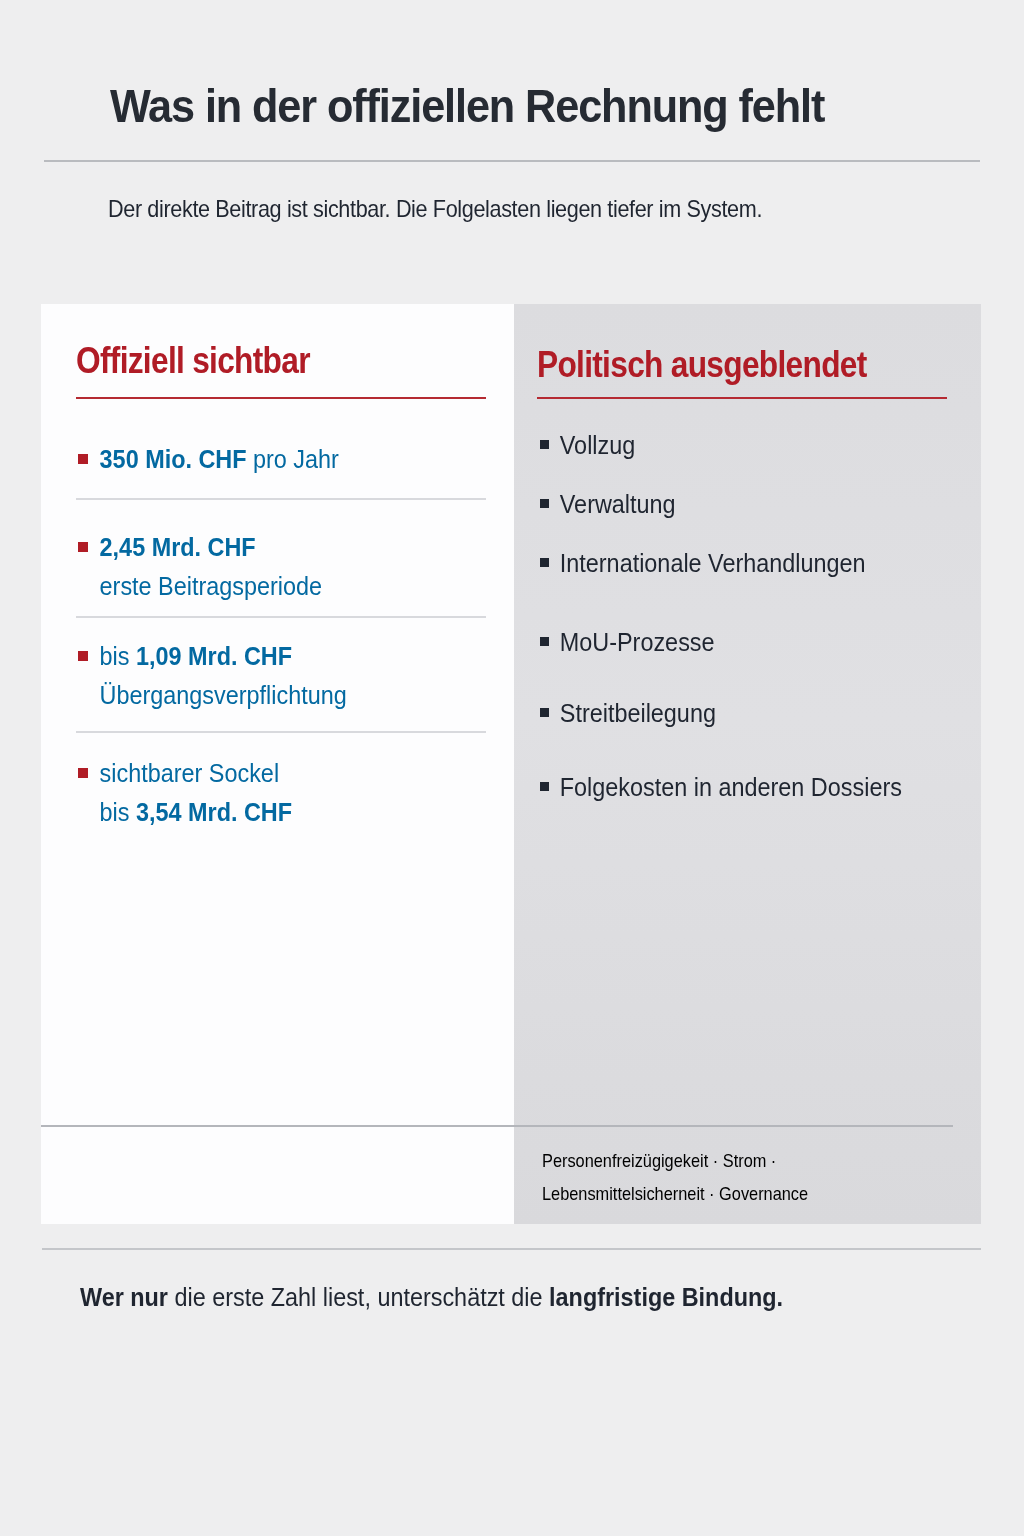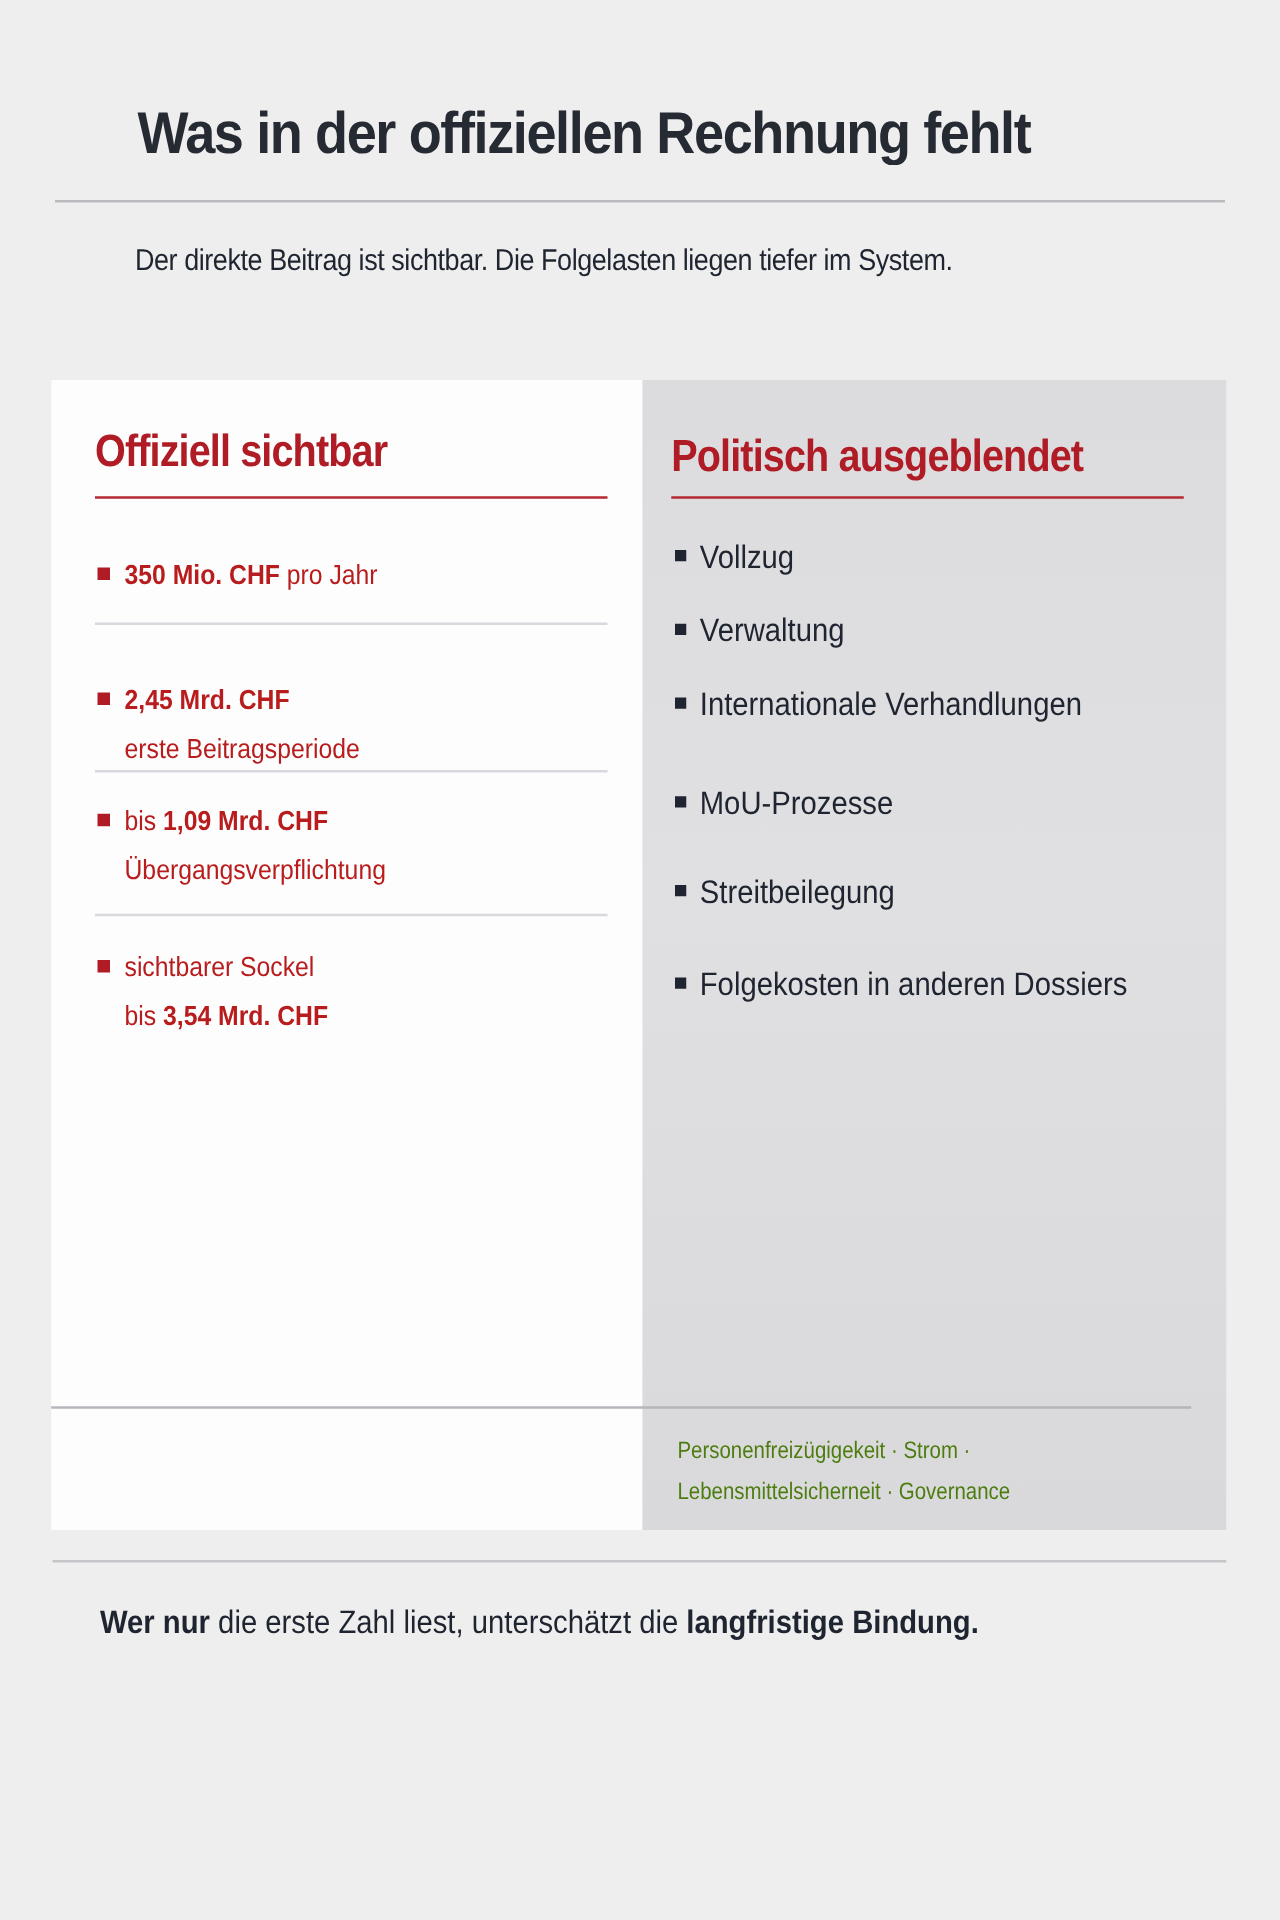--- a/index.html
+++ b/index.html
@@ -39,21 +39,21 @@
   .col-head {
     position: absolute; font-size: 36px; font-weight: bold; color: #b01c26;
     letter-spacing: -0.8px; white-space: nowrap;
     transform: scaleX(0.88); transform-origin: left center;
   }
   .col-rule {
     position: absolute; height: 2px; background: #b52a32;
   }
   .item {
     position: absolute; left: 78px; width: 400px;
-    font-size: 22px; line-height: 39px; color: #b91c1c;
+    font-size: 26px; line-height: 39px; color: #0369a1;
   }
   .item .line {
     display: block; white-space: nowrap;
     transform: scaleX(0.9); transform-origin: left center;
     padding-left: 24px;
   }
   .bullet-red {
     position: absolute; left: 0; top: 14px; width: 10px; height: 10px;
     background: #b01c26;
   }
@@ -72,21 +72,21 @@
   .bullet-dark {
     position: absolute; left: 0; top: 13px; width: 9px; height: 9px;
     background: #1f2530;
   }
   .panel-divider {
     position: absolute; left: 41px; top: 1125px; width: 912px; height: 2px;
     background: #b4b6bb;
   }
   .tags {
     position: absolute; left: 542px; top: 1144px; font-size: 19px; line-height: 33px;
-    color: #4d7c0f;
+    color: #000000;
   }
   .tags div { white-space: nowrap; transform: scaleX(0.86); transform-origin: left center; }
   .rule-bottom {
     position: absolute; left: 42px; top: 1248px; width: 939px; height: 2px; background: #c4c6ca;
   }
   .footer {
     position: absolute; left: 80px; top: 1282px; font-size: 26px; color: #1f2530;
     white-space: nowrap; transform: scaleX(0.9); transform-origin: left center;
   }
   .footer .b { font-weight: bold; }
@@ -103,21 +103,21 @@
 
 <div class="col-head" style="left:76px; top:340px;">Offiziell sichtbar</div>
 <div class="col-rule" style="left:76px; top:397px; width:410px;"></div>
 
 <div class="item" style="top:440px;">
   <span class="bullet-red"></span>
   <span class="line"><span class="b">350 Mio. CHF</span><span> pro Jahr</span></span>
 </div>
 <div class="item-sep" style="top:498px;"></div>
 
-<div class="item" style="top:540px;">
+<div class="item" style="top:528px;">
   <span class="bullet-red"></span>
   <span class="line"><span class="b">2,45 Mrd. CHF</span></span>
   <span class="line">erste Beitragsperiode</span>
 </div>
 <div class="item-sep" style="top:616px;"></div>
 
 <div class="item" style="top:637px;">
   <span class="bullet-red"></span>
   <span class="line"><span>bis </span><span class="b">1,09 Mrd. CHF</span></span>
   <span class="line">Übergangsverpflichtung</span>

